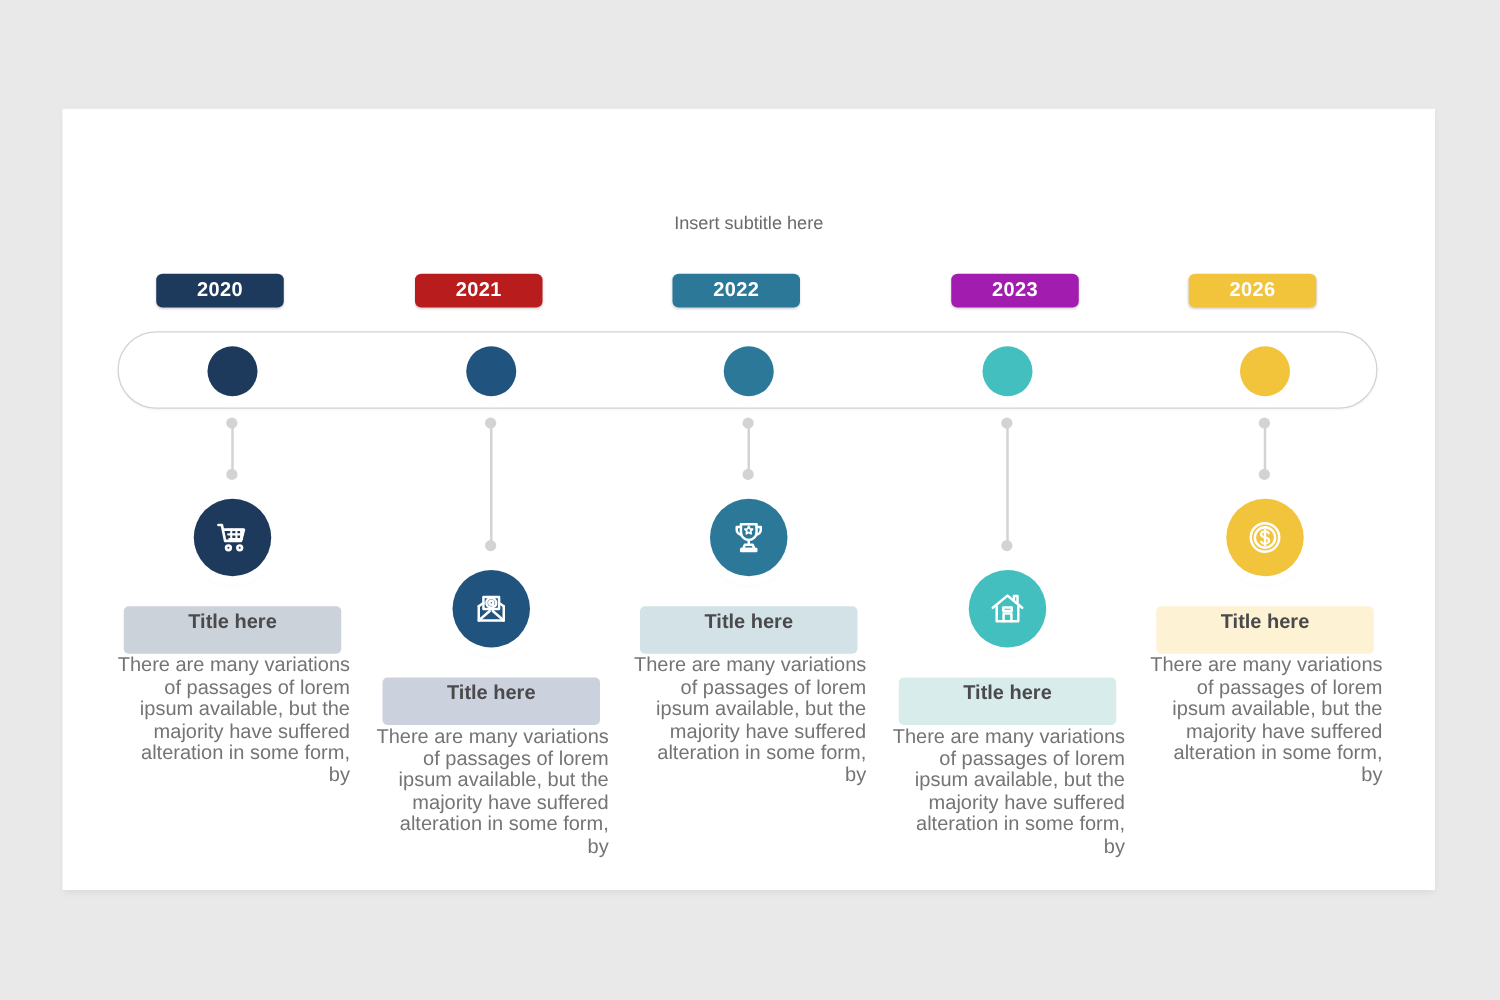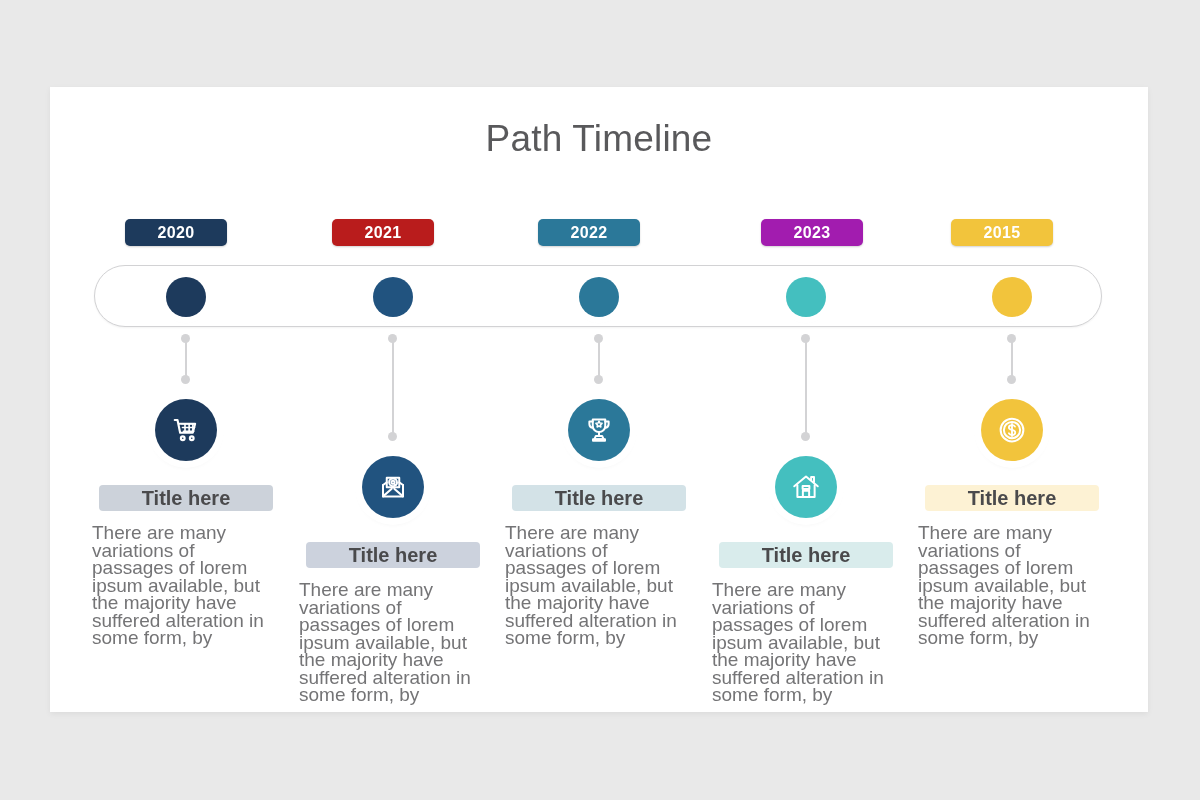--- a/index.html
+++ b/index.html
@@ -121,49 +121,49 @@
     display: flex;
     align-items: center;
     justify-content: center;
   }
   .icon-circle svg { display: block; }
 
   
   .col-title {
     position: absolute;
     width: 174px;
-    height: 26px;
+    height: 38px;
     border-radius: 4px;
-    font-size: 20px;
+    font-size: 16px;
     font-weight: bold;
     line-height: 26px;
     text-align: center;
     color: #4a4a4c;
   }
   .col-body {
     position: absolute;
     width: 188px;
-    font-size: 19px;
+    font-size: 16px;
     line-height: 17.5px;
-    text-align: left;
+    text-align: right;
     color: #747476;
   }
 </style>
 </head>
 <body style="background: rgb(233, 233, 233);">
 
 <div id="slide" style="background: rgb(255, 255, 255);">
 
-  <div id="title" style="color: rgb(89, 89, 91);">Path Timeline</div>
+  <div id="subtitle">Insert subtitle here</div>
 
   <div class="year-badge" style="left: 75px; background: rgb(29, 58, 92);">2020</div>
   <div class="year-badge" style="left: 282px; background: #b91c1c;">2021</div>
   <div class="year-badge" style="left: 488px; background: rgb(43, 120, 153); text-align: center;">2022</div>
   <div class="year-badge" style="left: 711px; background: #a21caf;">2023</div>
-  <div class="year-badge" style="left: 901px; background: rgb(242, 196, 60);">2015</div>
+  <div class="year-badge" style="left: 901px; background: rgb(242, 196, 60);">2026</div>
 
   <div id="track" style="border-color: rgb(210, 210, 212);"></div>
 
   <div class="track-node" style="left: 116px; background: rgb(29, 58, 92);"></div>
   <div class="track-node" style="left: 323px; background: rgb(33, 83, 127);"></div>
   <div class="track-node" style="left: 529px; background: rgb(43, 120, 153);"></div>
   <div class="track-node" style="left: 736px; background: rgb(68, 191, 191);"></div>
   <div class="track-node" style="left: 942px; background: rgb(242, 196, 60);"></div>
 
   <div class="connector" style="left:131px;top:247px;height:50px;">

